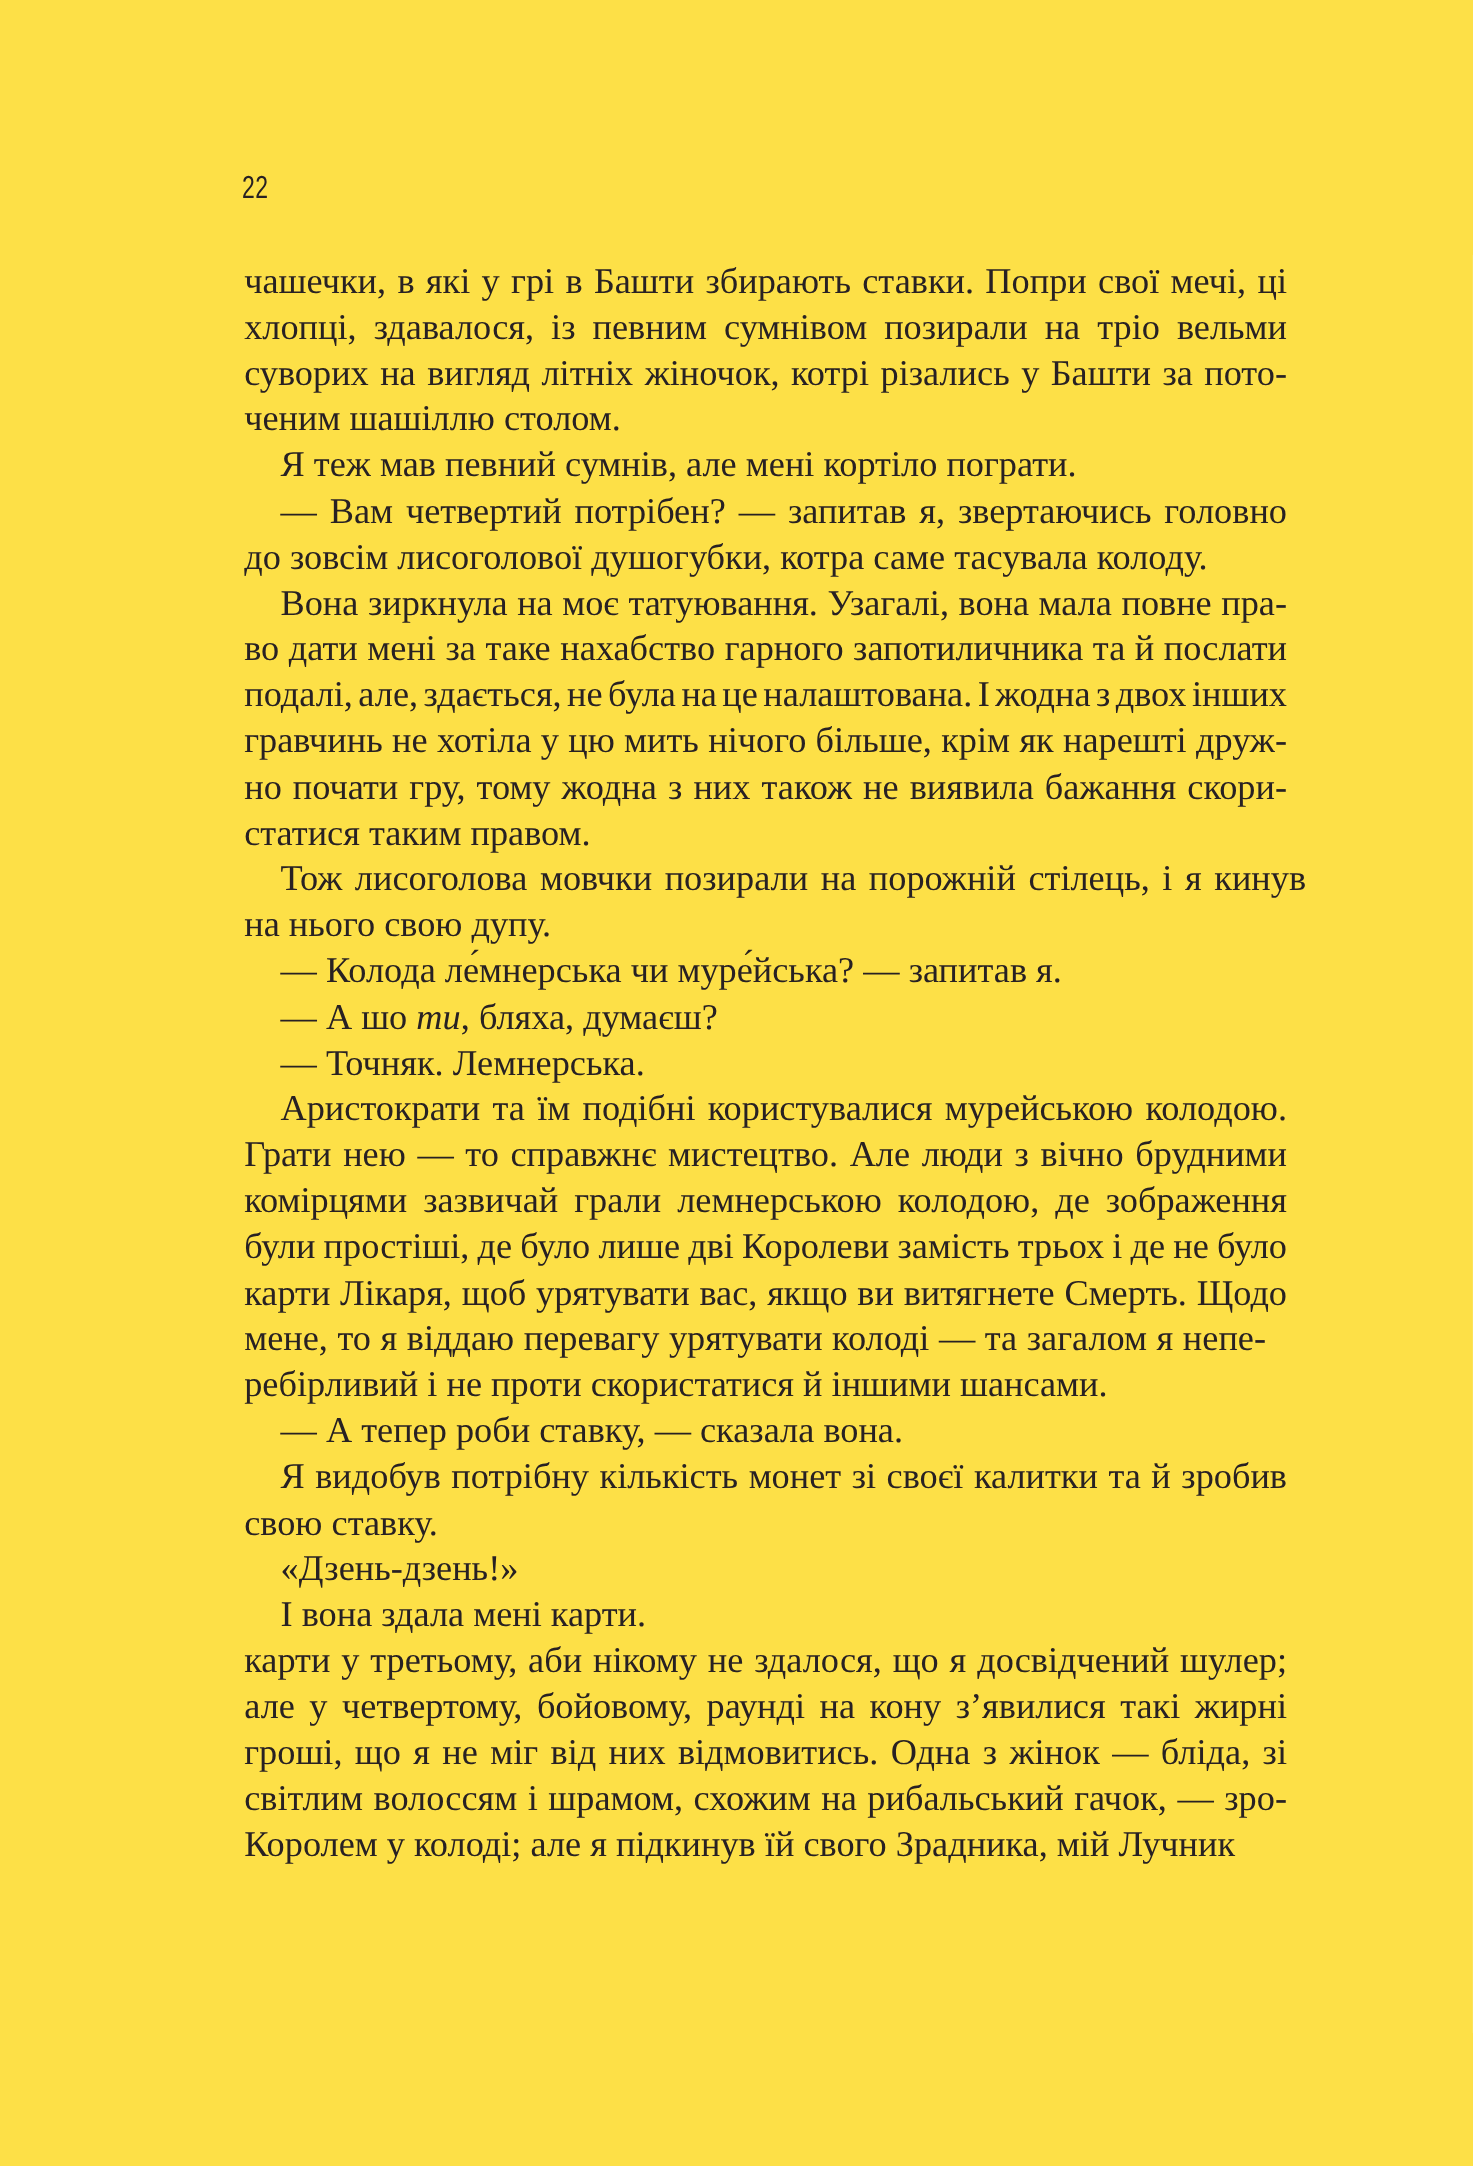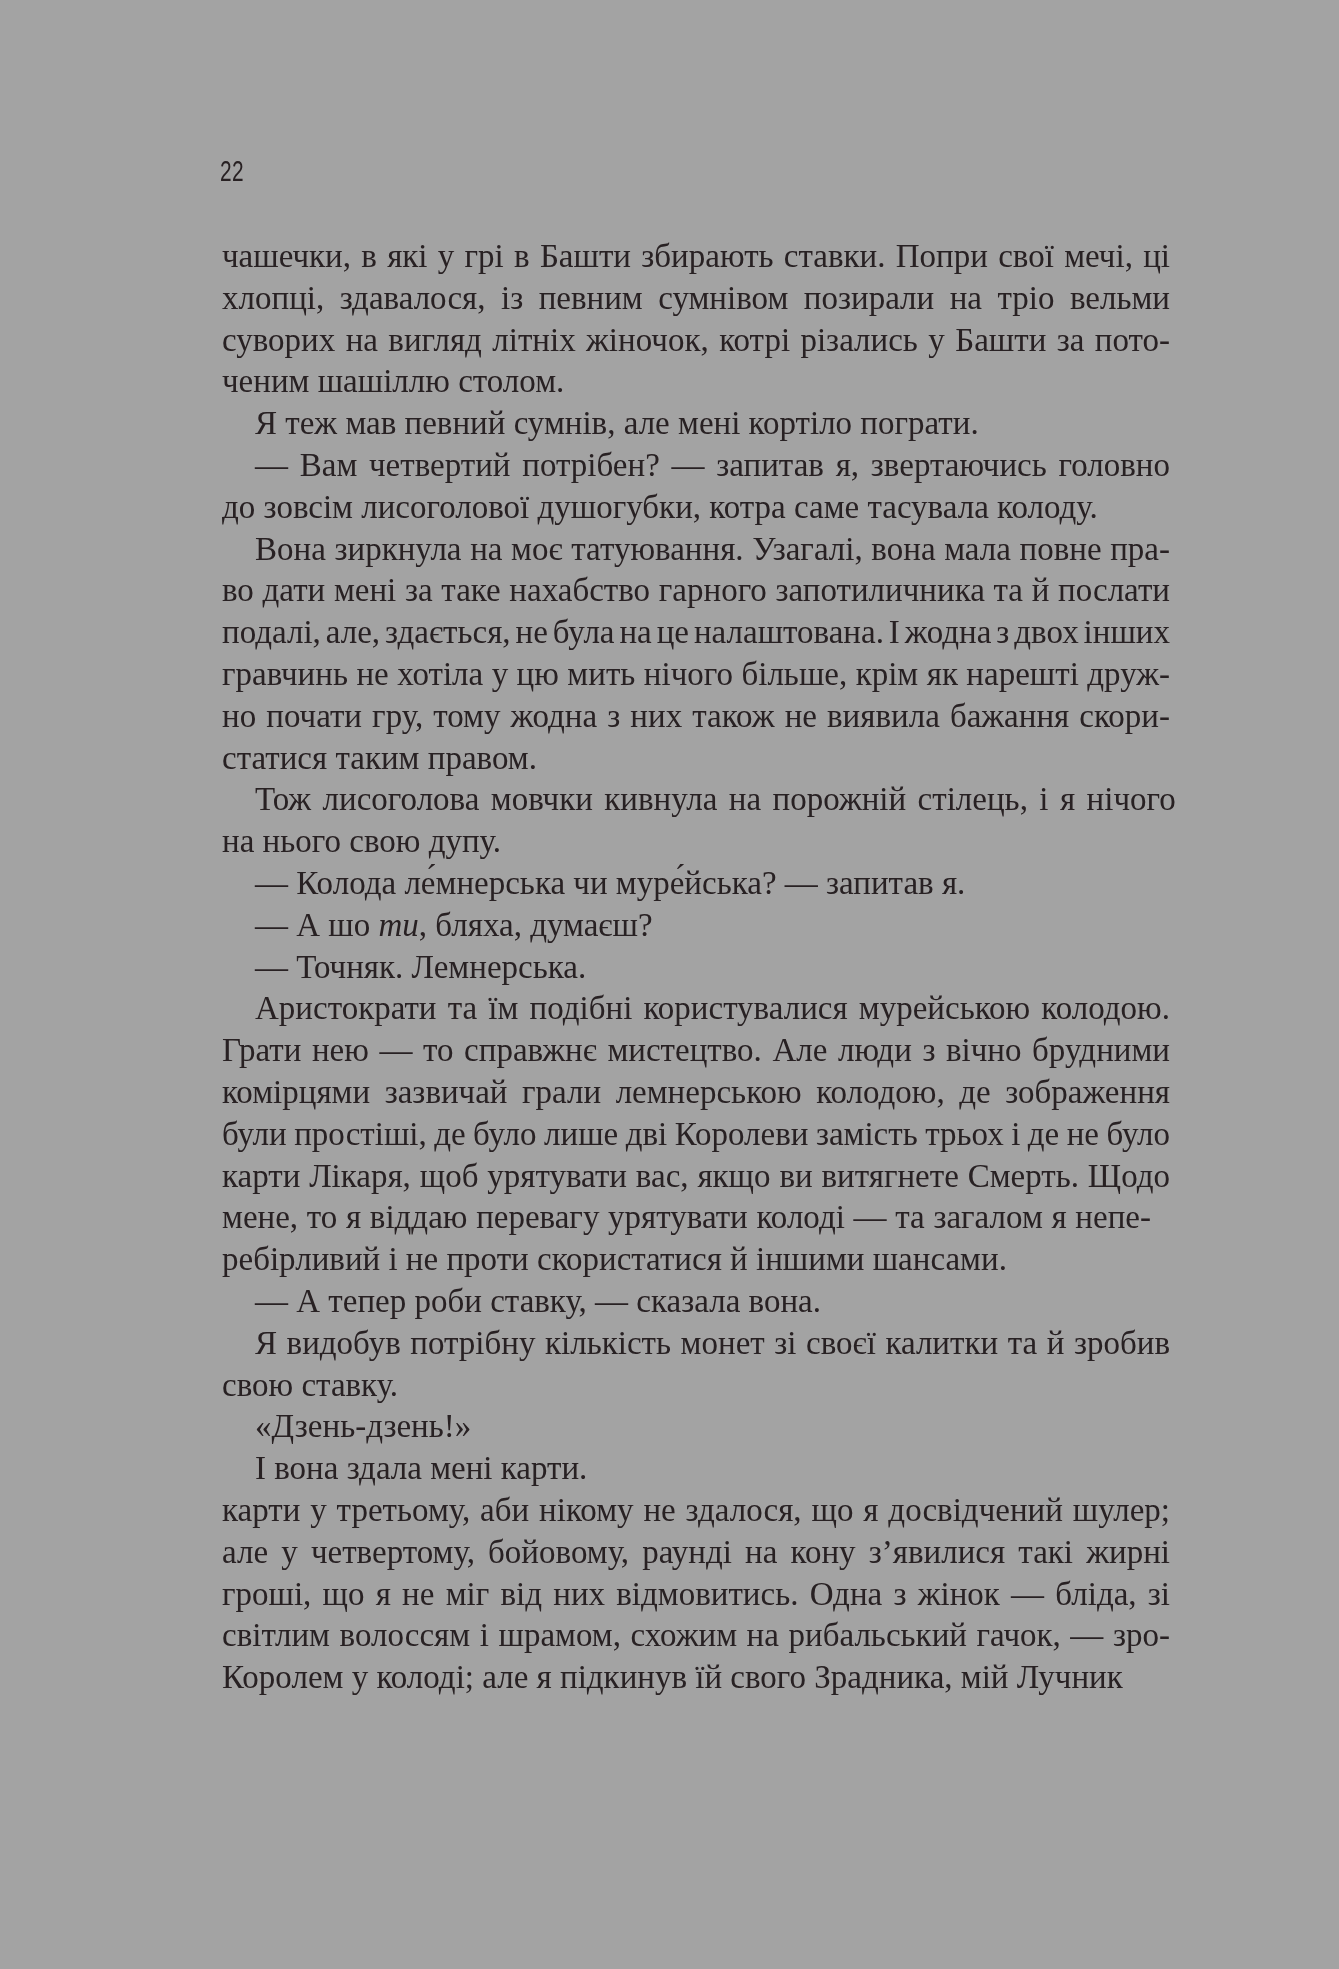--- a/index.html
+++ b/index.html
@@ -4,21 +4,21 @@
 <style>
   html, body {
     margin: 0;
     padding: 0;
     background: #ffffff;
   }
   .page {
     position: relative;
     width: 1339px;
     height: 1969px;
-    background: #a3a3a3;
+    background: #fde047;
     overflow: hidden;
     font-family: "Liberation Serif", "DejaVu Serif", serif;
     color: #282123;
   }
   .page-number {
     position: absolute;
     left: 220px;
     top: 155px;
     font-family: "Liberation Sans", "DejaVu Sans", sans-serif;
     font-size: 29px;
@@ -63,21 +63,21 @@
       <div class="line"><span class="line-text"><span>ченим шашіллю столом.</span></span></div>
       <div class="line indent"><span class="line-text"><span>Я теж мав певний сумнів, але мені кортіло пограти.</span></span></div>
       <div class="line indent"><span class="line-text" style="word-spacing: 3.49023px;"><span>— Вам четвертий потрібен? — запитав я, звертаючись головно</span></span></div>
       <div class="line"><span class="line-text"><span>до зовсім лисоголової душогубки, котра саме тасувала колоду.</span></span></div>
       <div class="line indent"><span class="line-text" style="word-spacing: 0.388889px;"><span>Вона зиркнула на моє татуювання. Узагалі, вона мала повне пра-</span></span></div>
       <div class="line"><span class="line-text" style="word-spacing: 0.44375px;"><span>во дати мені за таке нахабство гарного запотиличника та й послати</span></span></div>
       <div class="line"><span class="line-text" style="word-spacing: -3.30599px;"><span>подалі, але, здається, не була на це налаштована. І жодна з двох інших</span></span></div>
       <div class="line"><span class="line-text" style="word-spacing: 0.203125px;"><span>гравчинь не хотіла у цю мить нічого більше, крім як нарешті друж-</span></span></div>
       <div class="line"><span class="line-text" style="word-spacing: 1.82812px;"><span>но почати гру, тому жодна з них також не виявила бажання скори-</span></span></div>
       <div class="line"><span class="line-text"><span>статися таким правом.</span></span></div>
-      <div class="line indent"><span class="line-text" style="word-spacing: 3.18403px;"><span>Тож лисоголова мовчки кивнула на порожній стілець, і я нічого</span></span></div>
+      <div class="line indent"><span class="line-text" style="word-spacing: 3.18403px;"><span>Тож лисоголова мовчки позирали на порожній стілець, і я кинув</span></span></div>
       <div class="line"><span class="line-text"><span>на нього свою дупу.</span></span></div>
       <div class="line indent"><span class="line-text"><span>— Колода ле́мнерська чи муре́йська? — запитав я.</span></span></div>
       <div class="line indent"><span class="line-text"><span>— А шо </span><span class="it">ти</span><span>, бляха, думаєш?</span></span></div>
       <div class="line indent"><span class="line-text"><span>— Точняк. Лемнерська.</span></span></div>
       <div class="line indent"><span class="line-text" style="word-spacing: 2.90625px;"><span>Аристократи та їм подібні користувалися мурейською колодою.</span></span></div>
       <div class="line"><span class="line-text" style="word-spacing: 2.32031px;"><span>Грати нею — то справжнє мистецтво. Але люди з вічно брудними</span></span></div>
       <div class="line"><span class="line-text" style="word-spacing: 6.25px;"><span>комірцями зазвичай грали лемнерською колодою, де зображення</span></span></div>
       <div class="line"><span class="line-text" style="word-spacing: -0.803385px;"><span>були простіші, де було лише дві Королеви замість трьох і де не було</span></span></div>
       <div class="line"><span class="line-text" style="word-spacing: 0.616319px;"><span>карти Лікаря, щоб урятувати вас, якщо ви витягнете Смерть. Щодо</span></span></div>
       <div class="line"><span class="line-text" style="word-spacing: 0.43608px;"><span>мене, то я віддаю перевагу урятувати колоді — та загалом я непе-</span></span></div>

